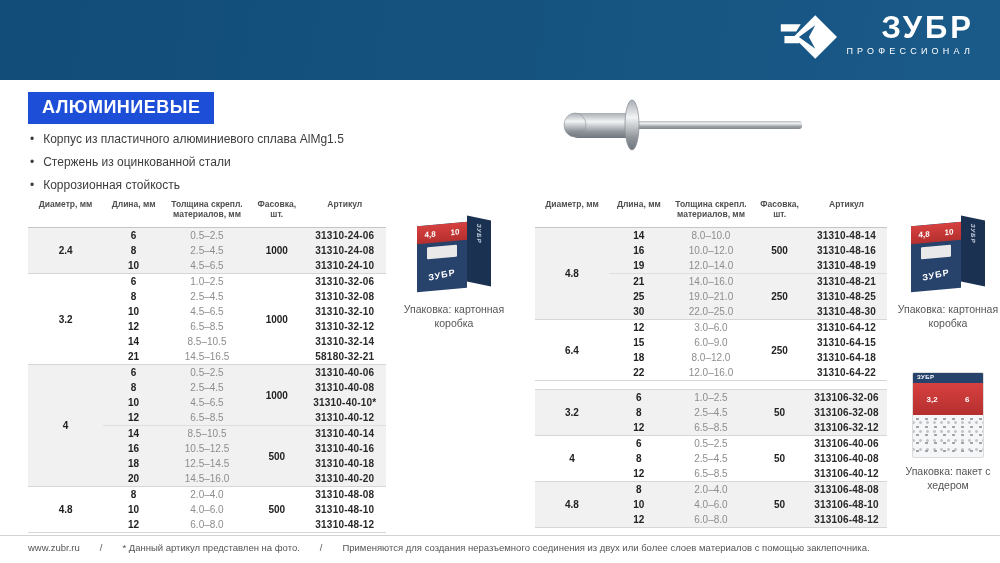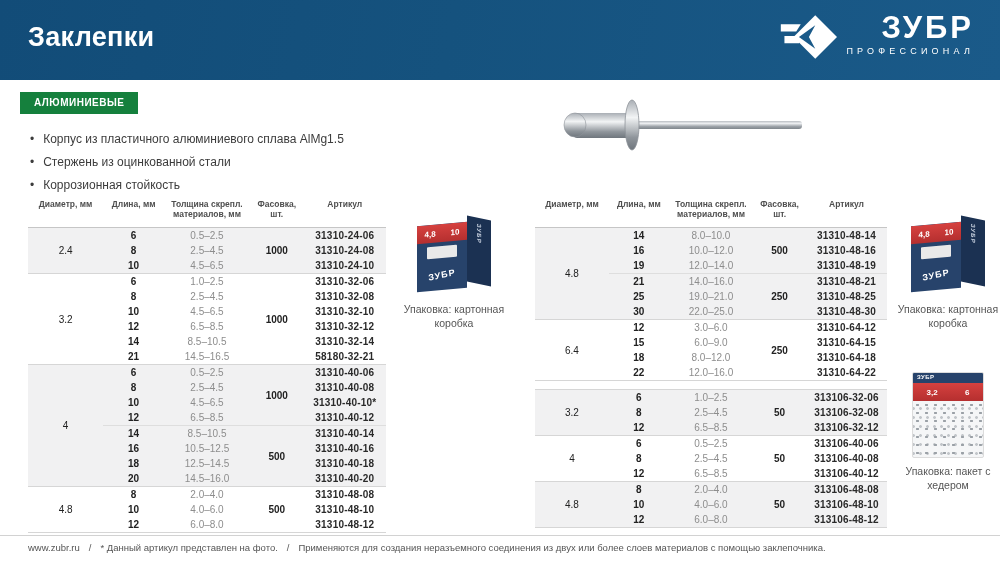--- a/index.html
+++ b/index.html
@@ -13,22 +13,22 @@
   .topbar { position:absolute; left:0; top:0; width:1000px; height:80px;
     background:linear-gradient(100deg,#124C78 0%,#15527E 45%,#1A5A89 100%); }
   .page-title { position:absolute; left:28px; top:22px; color:#ffffff;
     font-size:27px; font-weight:bold; letter-spacing:0.3px; }
   .logo { position:absolute; right:26px; top:13px; display:flex; align-items:flex-start; gap:9px; }
   .logo-text { display:flex; flex-direction:column; align-items:flex-end; }
   .logo-word { color:#ffffff; font-size:31px; font-weight:bold; letter-spacing:3px; line-height:30px; }
   .logo-sub { color:#ffffff; font-size:9px; letter-spacing:4.2px; margin-top:3px; }
 
   
-  .badge { position:absolute; left:20px; top:92px; background:#15803d; color:#ffffff;
-    font-size:10px; font-weight:bold; padding:5px 14px 6px; letter-spacing:0.5px; }
+  .badge { position:absolute; left:28px; top:92px; background:#1d4ed8; color:#ffffff;
+    font-size:18px; font-weight:bold; padding:5px 14px 6px; letter-spacing:0.5px; }
   .features { position:absolute; left:30px; top:128px; list-style:none; }
   .features li { font-size:12px; color:#3c3c3c; line-height:23px; }
   .features li::before { content:"•"; margin-right:9px; color:#3c3c3c; }
 
   
   .rivet-wrap { position:absolute; left:560px; top:98px; width:250px; height:54px; }
   .usage { position:absolute; left:562px; top:156px; width:400px; font-size:10.5px;
     color:#474747; line-height:14px; }
 
   
@@ -38,21 +38,21 @@
   table.spec { border-collapse:collapse; table-layout:fixed; width:100%;
     border-bottom:1px solid #d6d6d6; }
   table.spec th { font-size:8.5px; font-weight:bold; color:#4f4f4f; text-align:center;
     vertical-align:top; padding:3px 1px 8px; line-height:1.2; height:26px;
     border-bottom:1px solid #c6c6c6; }
   table.spec td { text-align:center; vertical-align:middle; height:15px;
     font-size:10px; line-height:15px; padding:0 2px; }
   table.spec tr.shaded td { background:#f1f1f2; }
   table.spec tr.gstart td { border-top:1px solid #d6d6d6; }
   table.spec tr.bstart td { border-top:1px solid #dedede; }
-  td.diam { font-weight:normal; font-size:11px; color:#222; }
+  td.diam { font-weight:bold; font-size:11px; color:#222; }
   td.len  { font-weight:bold; color:#222; }
   td.thick{ color:#8d8d8d;margin-top:25px; }
   td.fas  { font-weight:bold; color:#222; }
   td.art  { font-weight:bold; color:#2a2a2a; letter-spacing:0.2px; }
 
   
   .pack { position:absolute; width:104px; text-align:center; }
   .pack-left-box  { left:402px; top:214px; }
   .pack-right-box { left:896px; top:214px; }
   .pack-bag       { left:896px; top:372px; }
@@ -68,40 +68,39 @@
   .box-label { width:30px; height:12px; background:#e9e9e9; margin:4px auto 0; border-radius:1px; }
   .box-brand { color:#ffffff; font-size:9px; font-weight:bold; letter-spacing:1px;
     transform:rotate(-7deg); margin-top:12px; }
   .box-side-brand { color:#c9d2e0; font-size:6px; font-weight:bold; writing-mode:vertical-rl;
     margin:6px auto 0; letter-spacing:1px; display:block; }
 
   .bag { position:relative; width:72px; height:86px; margin:0 auto; background:#f5f6f7;
     border:1px solid #dcdcdc; border-radius:2px; overflow:hidden; }
   .bag-header { height:10px; background:#27436b; color:#fff; font-size:6px; font-weight:bold;
     text-align:left; padding:1px 4px; letter-spacing:0.5px; }
-  .bag-band { height:18px; background:linear-gradient(#d6413f,#b52f2f); display:flex;
+  .bag-band { height:32px; background:linear-gradient(#d6413f,#b52f2f); display:flex;
     align-items:center; justify-content:space-around; color:#fff; font-weight:bold; font-size:8px; }
   .bag-body { height:58px;
     background-image:radial-gradient(#9aa0a6 1.1px, rgba(0,0,0,0) 1.6px),
                      radial-gradient(#c2c6ca 1px, rgba(0,0,0,0) 1.5px);
     background-size:9px 8px, 7px 9px; background-position:0 0, 4px 3px; }
 
   
   .footer-rule { position:absolute; left:0; top:535px; width:1000px; border-top:1px solid #d2d2d2; }
   .footer { position:absolute; left:28px; top:542px; font-size:9.5px; color:#555;
-    display:flex; gap:9px; align-items:baseline; }
+    display:flex; gap:20px; align-items:baseline; }
   .footer .site { color:#555; }
 </style>
 </head>
 <body>
 
 <div class="page">
 
   <div class="topbar"></div>
-  <div class="page-title">Заклепки</div>
   <div class="logo">
     <span>
       <svg width="58" height="48" viewBox="0 0 64 52">
         <polygon points="2,12 24,12 19,20 2,20" fill="#ffffff"></polygon>
         <polygon points="6,25 27,25 22,33 6,33" fill="#ffffff"></polygon>
         <polygon points="40,2 64,26 40,50 16,26" fill="#ffffff"></polygon>
         <polygon points="22,26 40,13 33,26 40,39" fill="#1A5A89"></polygon>
       </svg>
     </span>
     <span class="logo-text">

